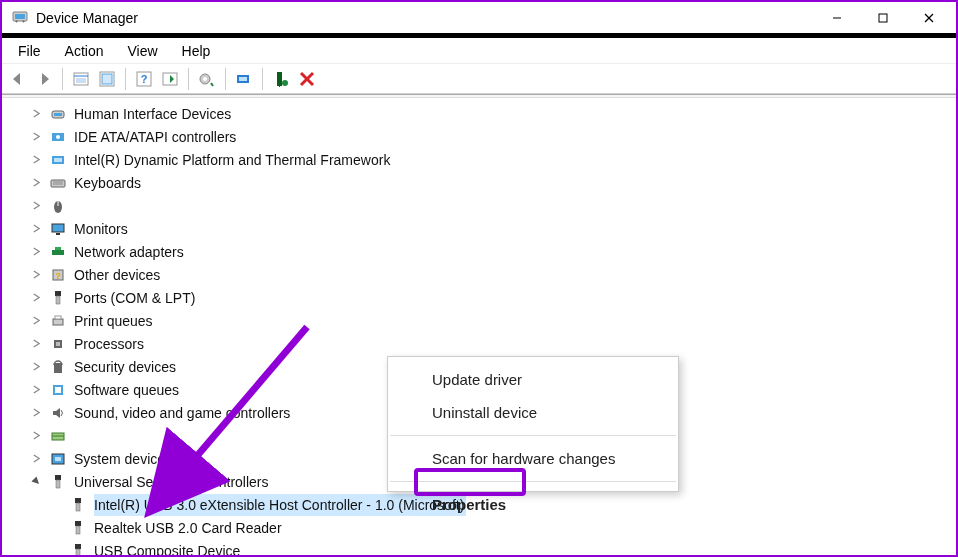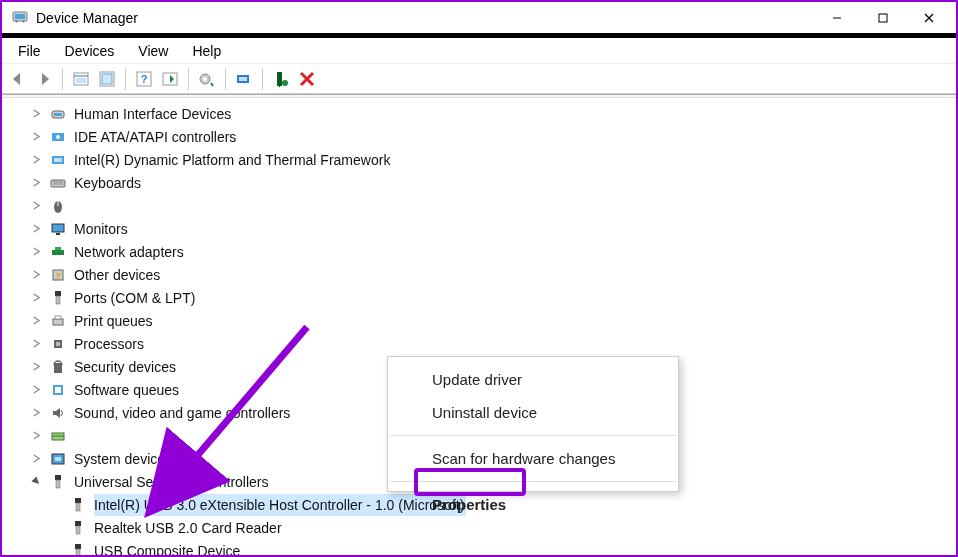--- a/index.html
+++ b/index.html
@@ -98,21 +98,21 @@
         <svg width="12" height="12">
           <line x1="2" y1="2" x2="10" y2="10" stroke-width="1.2"></line>
           <line x1="10" y1="2" x2="2" y2="10" stroke-width="1.2"></line>
         </svg>
       </div>
   </div>
 </div>
 
 <div class="menubar">
   <div class="menu-item">File</div>
-  <div class="menu-item">Devices</div>
+  <div class="menu-item">Action</div>
   <div class="menu-item">View</div>
   <div class="menu-item">Help</div>
 </div>
 
 <div class="toolbar">
   <div class="tbtn">
       <svg width="18" height="18" viewBox="0 0 18 18">
         <path d="M11 3 L4 9 L11 15 Z" fill="#888"></path>
       </svg>
     </div>

